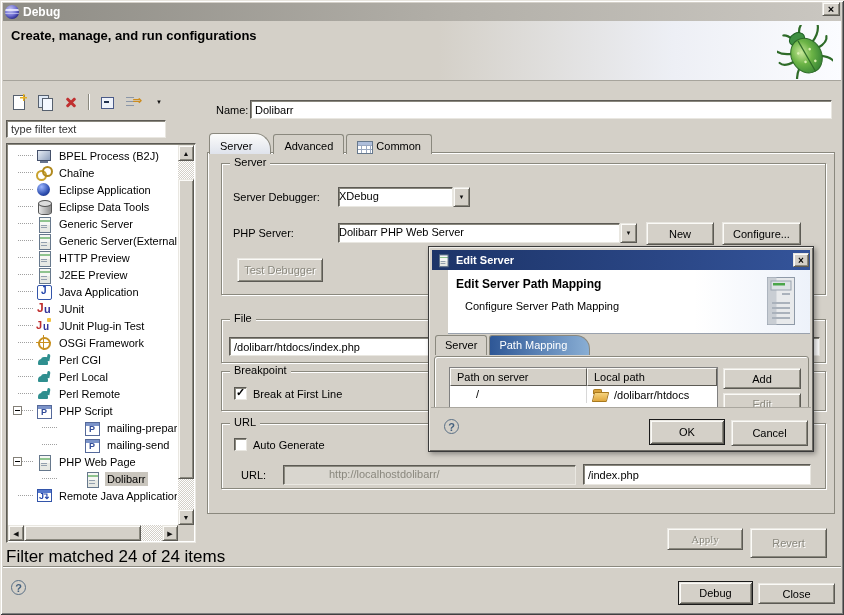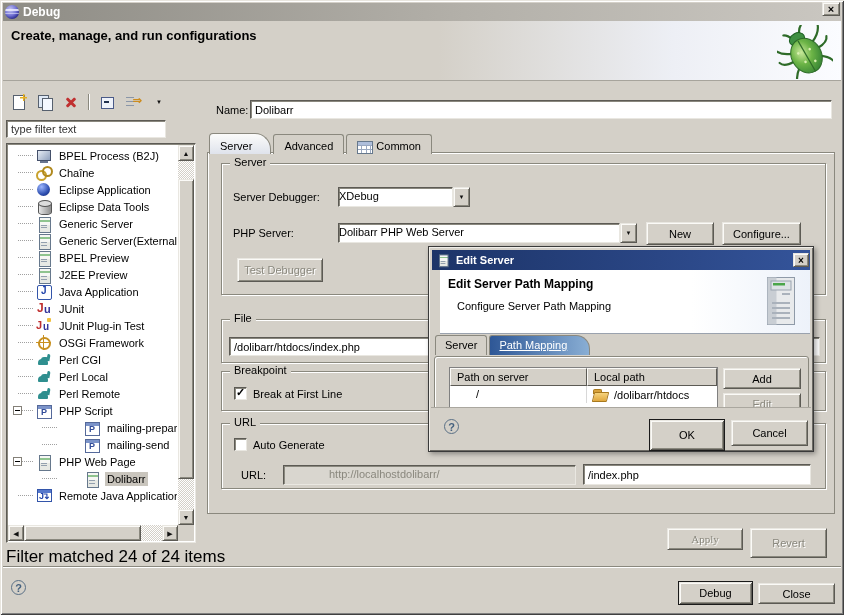--- a/index.html
+++ b/index.html
@@ -121,30 +121,30 @@
   .sthumb{position:absolute;background:#d4d0c8;border:1px solid;border-color:#e9e7e1 #5c5a54 #5c5a54 #e9e7e1;box-shadow:inset 1px 1px 0 #fbfaf7, inset -1px -1px 0 #8a887e;}
   .corner{position:absolute;right:1px;bottom:1px;width:16px;height:16px;background:#d4d0c8;}
   .lp-status{position:absolute;left:6px;top:547px;font-size:17px;}
   
   .tabbox{position:absolute;left:207px;top:152px;width:628px;height:362px;border:1px solid #8a887e;box-shadow:inset 1px 1px 0 #fff;}
   .tabs{position:absolute;left:209px;top:133px;display:flex;align-items:flex-end;z-index:2;}
   .tab{height:20px;padding:3px 10px 0;border:1px solid #8a887e;border-bottom:none;border-radius:3px 3px 0 0;font-size:11px;margin-right:2px;display:flex;align-items:center;gap:4px;background:#d4d0c8;}
   .tab.sel{height:21px;background:linear-gradient(180deg,#fbfbfa,#dfe3ec);border-radius:4px 16px 0 0;padding-right:18px;position:relative;z-index:3;}
   
   .dtab{height:20px;padding:3px 9px 0;border:1px solid #8a887e;border-bottom:none;border-radius:3px 3px 0 0;font-size:11px;margin-right:2px;background:#d4d0c8;}
-  .dtab.sel{background:linear-gradient(90deg,#2e5796,#89aed4);color:#fff;text-decoration:underline;border-radius:3px 14px 0 0;padding-right:22px;position:relative;z-index:3;}
+  .dtab.sel{background:linear-gradient(90deg,#2e5796,#89aed4);color:#fff;border-radius:3px 14px 0 0;padding-right:22px;position:relative;z-index:3;}
   
   .dialog{position:absolute;left:428px;top:246px;width:386px;height:206px;background:#d4d0c8;z-index:30;
     border:1px solid #3a3a3a;box-shadow:inset 1px 1px 0 #f0eee9, inset -1px -1px 0 #6c6a64, 2px 2px 5px rgba(0,0,0,.35);}
   .dlg-title{position:absolute;left:3px;top:3px;right:3px;height:20px;display:flex;align-items:center;
     background:linear-gradient(90deg,#1c3468,#2a4685 60%,#34549a);padding:0 3px;}
   .dlg-title .ttext{color:#fff;font-weight:bold;font-size:11px;margin-left:5px;}
   .dlg-title .ic-server{transform:scale(.85);}
   .dlgclose{position:absolute;right:4px;top:6px;width:16px;height:14px;line-height:11px;font-size:10px;font-weight:bold;}
-  .dlg-head{position:absolute;left:11px;top:23px;right:3px;height:64px;background:linear-gradient(90deg,#fff 0 68%,#edf2fa);border-bottom:1px solid #9aa2ae;}
+  .dlg-head{position:absolute;left:19px;top:23px;right:3px;height:64px;background:linear-gradient(90deg,#fff 0 68%,#edf2fa);border-bottom:1px solid #9aa2ae;}
   .dlg-head .h1{position:absolute;left:8px;top:7px;font-size:12px;font-weight:bold;}
   .dlg-head .h2{position:absolute;left:17px;top:30px;font-size:11px;}
   .dlg-tower{position:absolute;right:14px;top:6px;}
   .dlg-tabs{position:absolute;left:6px;top:88px;display:flex;align-items:flex-end;z-index:2;}
   .dlg-group{position:absolute;left:5px;top:109px;width:375px;height:64px;border:1px solid #8a887e;border-radius:3px 3px 0 0;box-shadow:inset 1px 1px 0 #fff;}
   .ptable{position:absolute;left:20px;top:120px;width:269px;height:46px;background:#fff;border:1px solid #808080;overflow:hidden;font-size:11px;}
   .prow{display:flex;}
   .pcell{padding:2px 6px;white-space:nowrap;overflow:hidden;}
   .phead .pcell{background:#d4d0c8;border:1px solid;border-color:#fbfaf7 #5c5a54 #5c5a54 #fbfaf7;}
   .phead .c1{width:137px;}
@@ -246,21 +246,21 @@
       <div class="trow">
           <span class="ic ic-server ticon"></span>
           <span class="tlabel">Generic Server</span>
         </div>
       <div class="trow">
           <span class="ic ic-server ticon"></span>
           <span class="tlabel">Generic Server(External La</span>
         </div>
       <div class="trow">
           <span class="ic ic-server ticon"></span>
-          <span class="tlabel">BPEL Preview</span>
+          <span class="tlabel">HTTP Preview</span>
         </div>
       <div class="trow">
           <span class="ic ic-server ticon"></span>
           <span class="tlabel">J2EE Preview</span>
         </div>
       <div class="trow">
           <span class="ic ic-java ticon"></span>
           <span class="tlabel">Java Application</span>
         </div>
       <div class="trow">
@@ -425,21 +425,21 @@
         <span class="pcell c2">
             <span class="ic-folder"></span>
             <span>/dolibarr/htdocs</span>
           </span>
       </div>
     </div>
     <button class="btn" style="left:294px;top:121px;width:78px;height:21px;">Add</button>
     <button class="btn disabled" style="left:294px;top:146px;width:78px;height:21px;">Edit</button>
     <div class="dlg-bottom"></div>
     <span class="ic-help" style="position:absolute;left:15px;top:172px;z-index:6;">?</span>
-    <button class="btn default" style="left:220px;top:172px;width:76px;height:32px;z-index:6;">OK</button>
+    <button class="btn default" style="left:220px;top:172px;width:76px;height:26px;z-index:6;">OK</button>
     <button class="btn" style="left:302px;top:173px;width:77px;height:26px;z-index:6;">Cancel</button>
   </div>
 
   <div class="footline"></div>
   <span class="ic-help" style="position:absolute;left:11px;top:580px;">?</span>
   <button class="btn default" style="left:678px;top:581px;width:75px;height:24px;">Debug</button>
   <button class="btn" style="left:758px;top:583px;width:77px;height:21px;">Close</button>
 
 </div>
 

